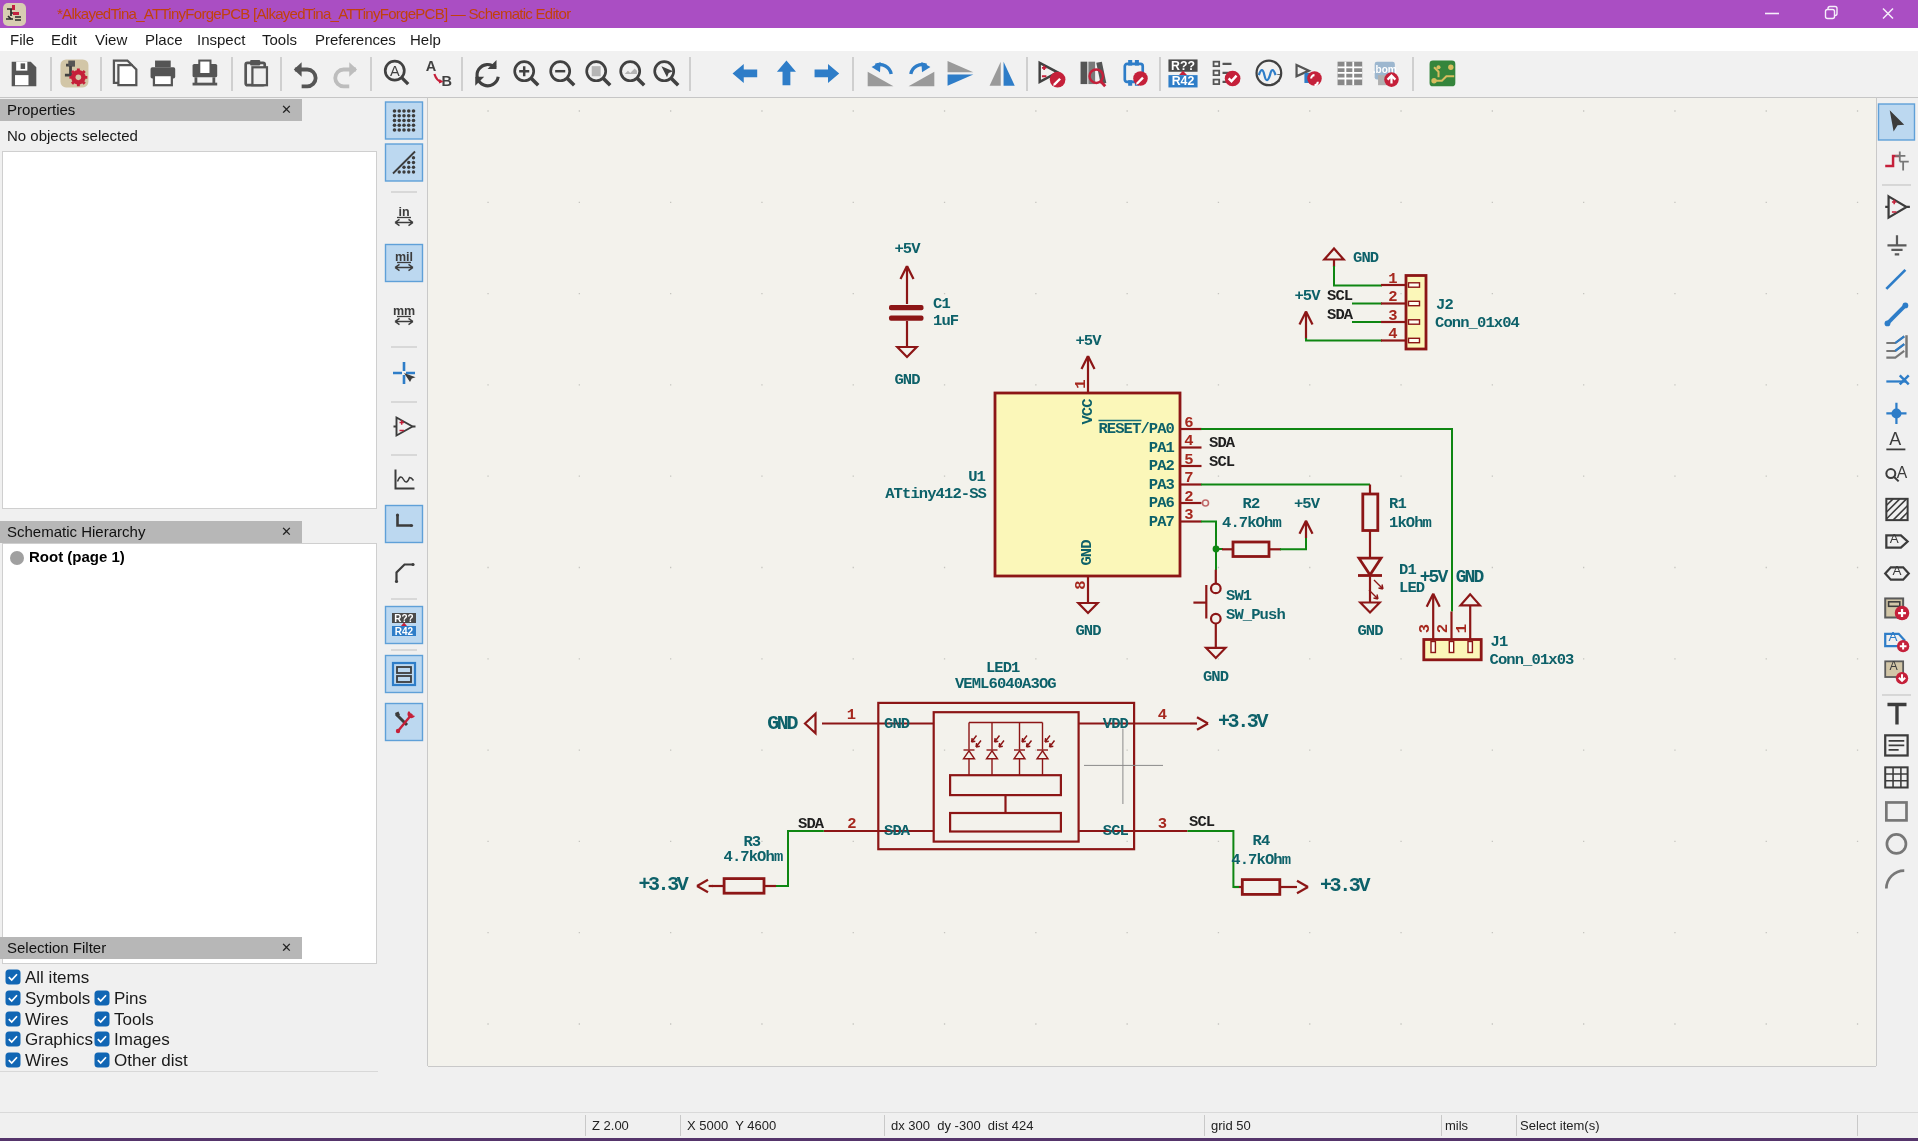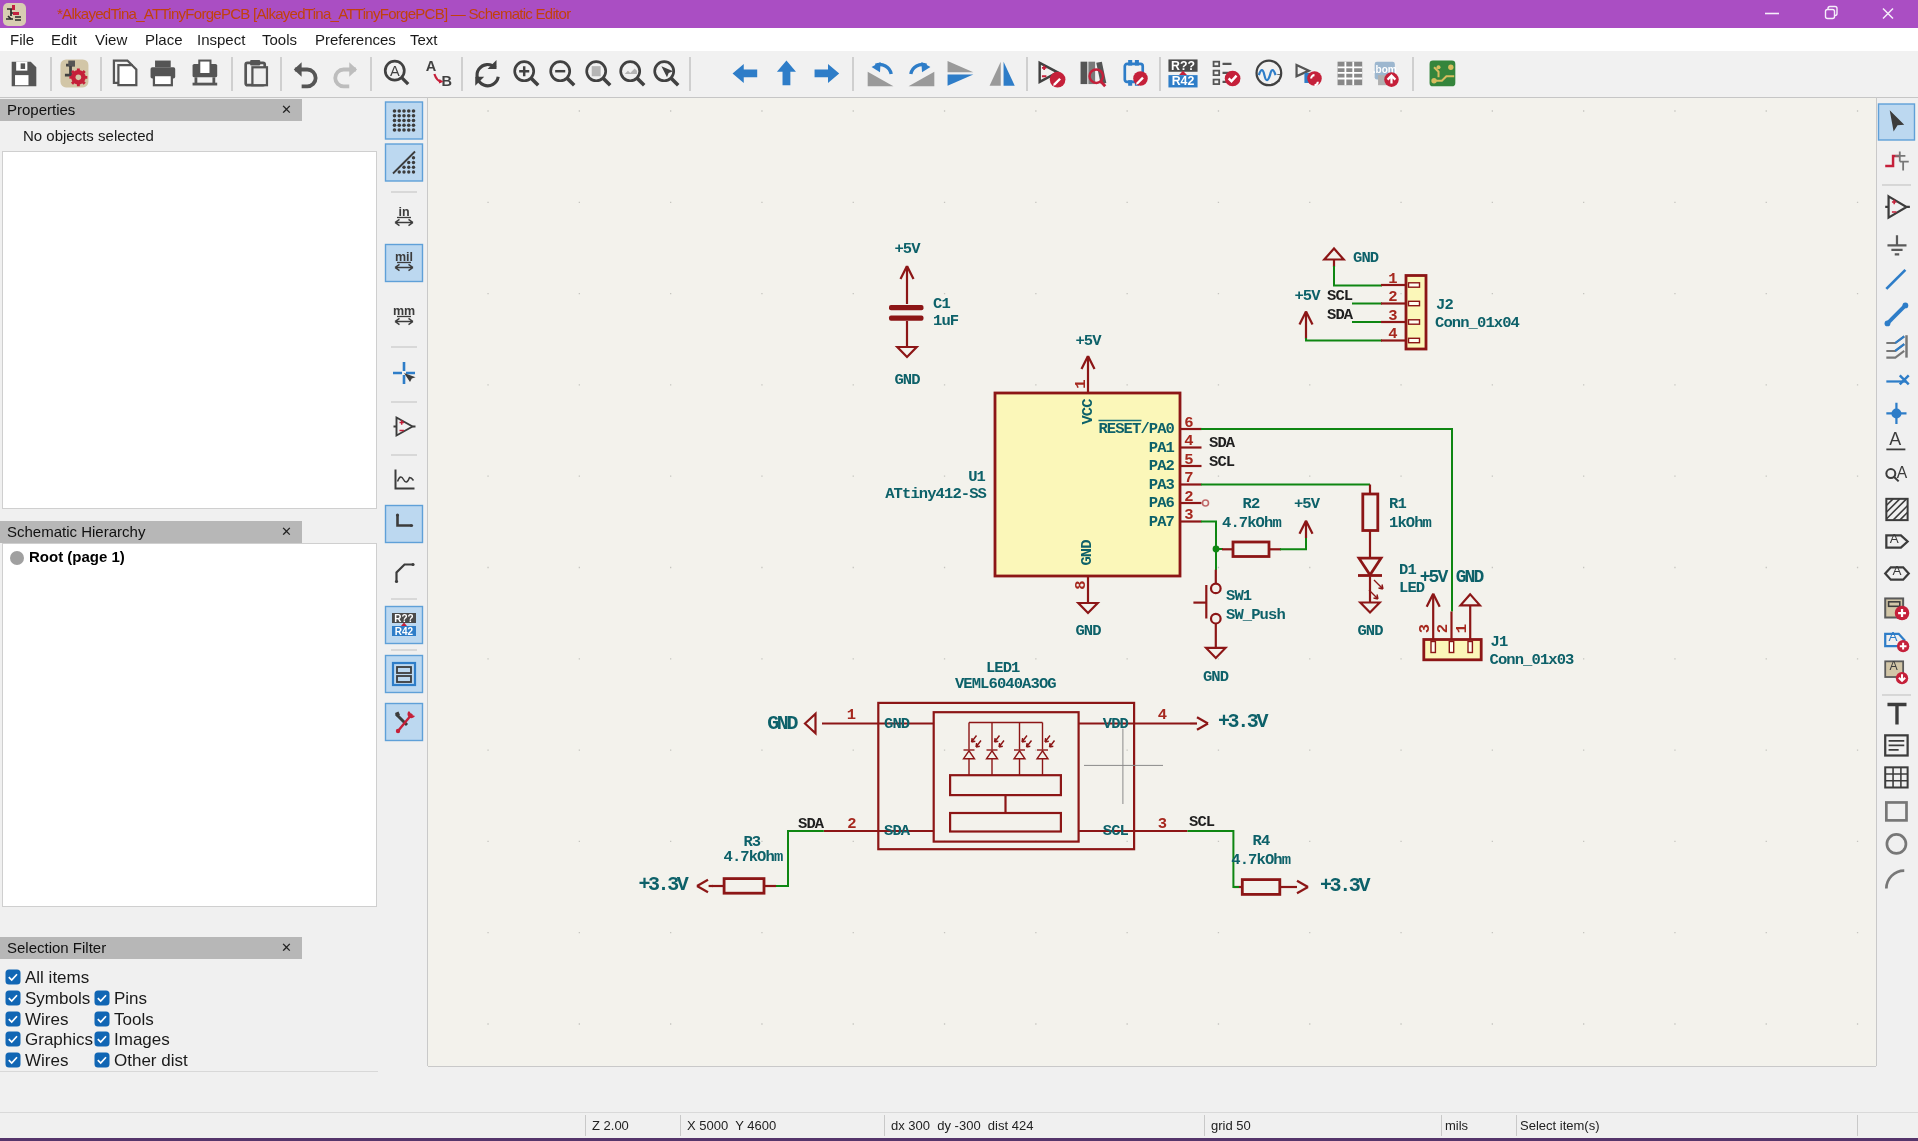--- a/index.html
+++ b/index.html
@@ -27,21 +27,21 @@
 <div class="abs title-text">*AlkayedTina_ATTinyForgePCB [AlkayedTina_ATTinyForgePCB] — Schematic Editor</div>
 
 <div class="abs menubar">
   <span style="left:10px">File</span>
     <span style="left:51px">Edit</span>
   <span style="left:95px">View</span>
     <span style="left:145px">Place</span>
   <span style="left:197px">Inspect</span>
     <span style="left:262px">Tools</span>
   <span style="left:315px">Preferences</span>
-    <span style="left:410px">Text</span>
+    <span style="left:410px">Help</span>
 </div>
 <div class="abs toolbar"></div>
 <svg class="abs" style="left:0;top:51px" width="1918" height="46" viewBox="0 0 1918 46">
 <line x1="51" y1="6" x2="51" y2="40" stroke="#b9b9b9" stroke-width="1.2"></line>
 <line x1="101" y1="6" x2="101" y2="40" stroke="#b9b9b9" stroke-width="1.2"></line>
 <line x1="232" y1="6" x2="232" y2="40" stroke="#b9b9b9" stroke-width="1.2"></line>
 <line x1="281" y1="6" x2="281" y2="40" stroke="#b9b9b9" stroke-width="1.2"></line>
 <line x1="371" y1="6" x2="371" y2="40" stroke="#b9b9b9" stroke-width="1.2"></line>
 <line x1="462" y1="6" x2="462" y2="40" stroke="#b9b9b9" stroke-width="1.2"></line>
 <line x1="690" y1="6" x2="690" y2="40" stroke="#b9b9b9" stroke-width="1.2"></line>
@@ -221,24 +221,24 @@
 <g transform="translate(1428.44,8.439999999999998) scale(1.12)">
       <rect x="1" y="1" width="23" height="23" rx="3" fill="#35853c"></rect>
       <path d="M5 19 h7 l4 -4 h7 M5 7 l4 4 v5" stroke="#d7bd5f" stroke-width="1.8" fill="none"></path>
       <circle cx="5" cy="19" r="2.4" fill="#d7bd5f"></circle>
       <circle cx="20" cy="7" r="2.4" fill="#d7bd5f"></circle>
       <circle cx="9" cy="7" r="1.8" fill="#d7bd5f"></circle>
     </g>
 </svg>
 
 <div class="abs panel-header" style="top:99px">Properties<span class="panel-x">✕</span></div>
-<div class="abs" style="left:0;top:121px;width:378px;height:30px;background:#f0f0f0;font-size:15px;color:#1a1a1a;line-height:30px;padding-left:23px;box-sizing:border-box">No objects selected</div>
+<div class="abs" style="left:0;top:121px;width:378px;height:30px;background:#f0f0f0;font-size:15px;color:#1a1a1a;line-height:30px;padding-left:7px;box-sizing:border-box">No objects selected</div>
 <div class="abs whitebox" style="top:151px;height:358px"></div>
 <div class="abs panel-header" style="top:521px">Schematic Hierarchy<span class="panel-x">✕</span></div>
-<div class="abs whitebox" style="top:543px;height:364px">
+<div class="abs whitebox" style="top:543px;height:421px">
   <svg width="26" height="18" style="position:absolute;left:4px;top:5px">
       <circle cx="10" cy="9" r="7" fill="#a0a0a0"></circle>
     </svg>
   <span style="position:absolute;left:26px;top:4px;font-size:15px;font-weight:bold;color:#000">Root (page 1)</span>
 </div>
 <div class="abs panel-header" style="top:937px">Selection Filter<span class="panel-x">✕</span></div>
 <svg class="abs" style="left:5px;top:969px" width="16" height="16">
     <rect x="0.5" y="0.5" width="15" height="15" rx="3.5" fill="#1166b4"></rect>
     <path d="M3.8 8.2 L6.7 11 L12 5.2" stroke="#fff" stroke-width="1.7" fill="none"></path>
   </svg>

